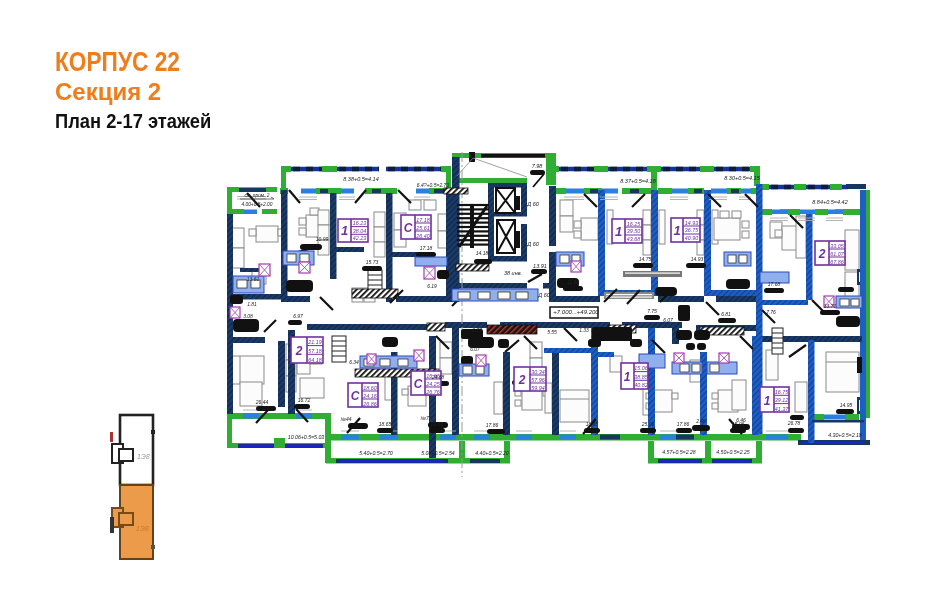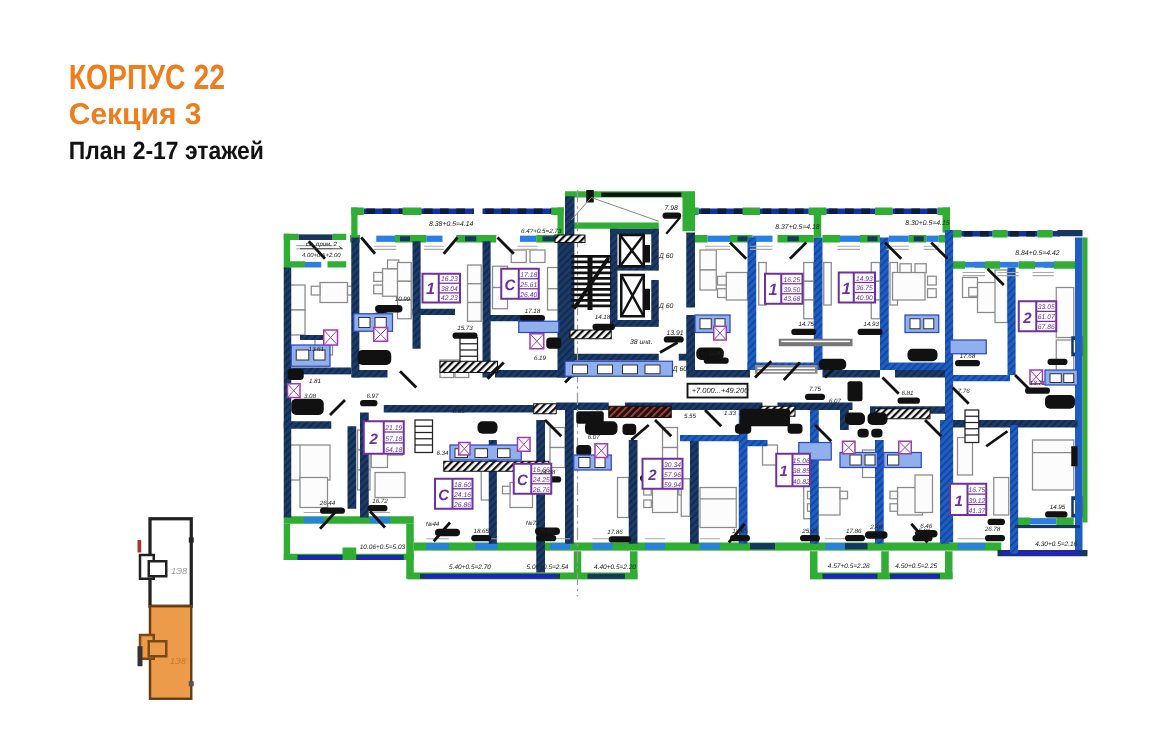--- a/index.html
+++ b/index.html
@@ -7,21 +7,21 @@
 #page{position:relative;width:765px;height:600px;background:#fff;padding-left:28px;}
 .t1{position:absolute;left:55px;top:46px;color:#ee7d1b;font-size:28px;font-weight:bold;transform:scaleX(0.81);transform-origin:0 0;}
 .t2{position:absolute;left:55px;top:78px;color:#ee7d1b;font-size:24px;font-weight:bold;transform:scaleX(1.0);transform-origin:0 0;}
 .t3{position:absolute;left:55px;top:109.5px;color:#111;font-size:20px;font-weight:bold;transform:scaleX(0.916);transform-origin:0 0;}
 svg text{font-family:"Liberation Sans",sans-serif;}
 </style>
 </head>
 <body>
 <div id="page">
 <div class="t1">КОРПУС 22</div>
-<div class="t2">Секция 3</div>
+<div class="t2">Секция 2</div>
 <div class="t3">План 2-17 этажей</div>
 <svg width="941" height="600" viewBox="0 0 941 600" style="position:absolute;left:0;top:0">
 <defs>
 <pattern id="hat" width="4" height="4" patternTransform="rotate(45)" patternUnits="userSpaceOnUse">
   <rect width="4" height="4" fill="#fff"></rect>
           <rect width="1.8" height="4" fill="#111"></rect>
 </pattern>
 <pattern id="hatr" width="4" height="4" patternTransform="rotate(45)" patternUnits="userSpaceOnUse">
   <rect width="4" height="4" fill="#151515"></rect>
           <rect width="1.4" height="4" fill="#c0392b"></rect>

